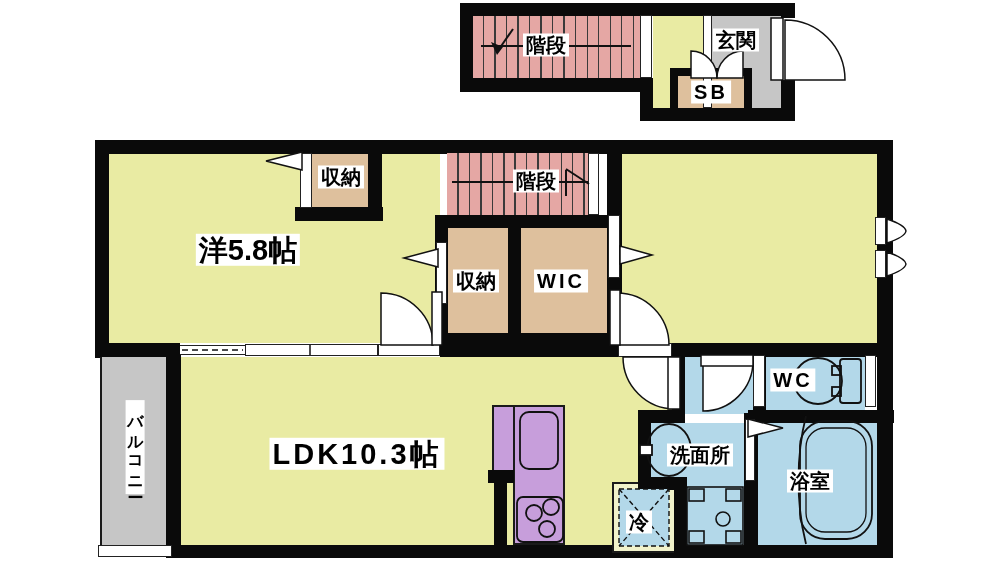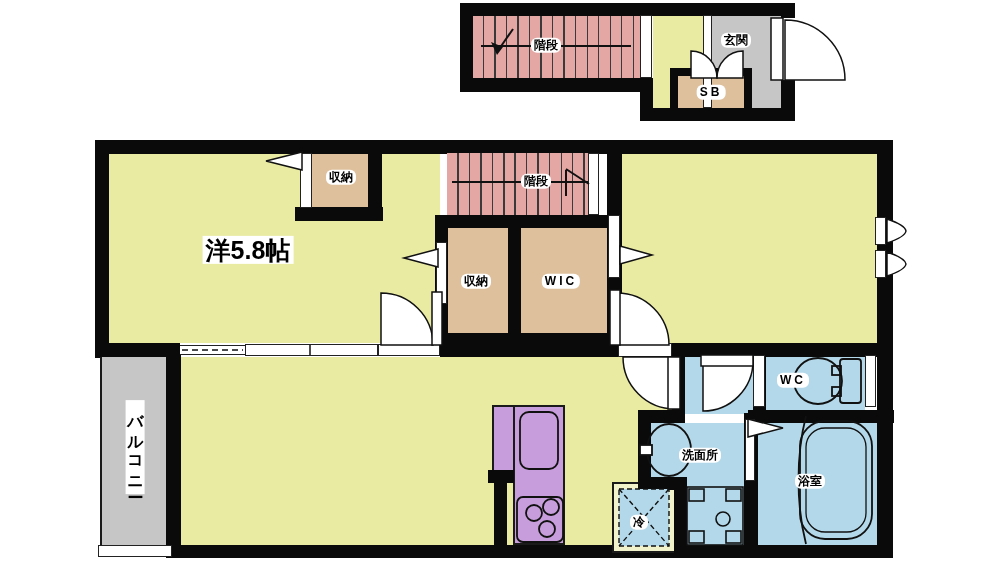--- a/index.html
+++ b/index.html
@@ -12,22 +12,22 @@
   .f.blue{background:var(--water-blue,#b3d8e9);}
   .f.gray{background:var(--entrance-gray,#c6c6c6);}
   .f.stairs{background:repeating-linear-gradient(90deg,var(--stairs-pink,#e5a7a4) 0 10px,var(--stairs-stripe,#3a3a3a) 10px 11.5px);}
   .f.purple{background:var(--kitchen-purple,#c79edb);border:2px solid #1a1a1a;box-sizing:border-box;}
   .f.cream{background:var(--fridge-cream,#f1f2ca);border:2px solid #1a1a1a;box-sizing:border-box;}
   .f.bordered{border:2px solid #1a1a1a;box-sizing:border-box;}
   .b{display:block;position:absolute;background:#fff;border:1px solid #222;box-sizing:border-box;}
   svg{position:absolute;left:0;top:0;pointer-events:none;}
   .lb{position:absolute;transform:translate(-50%,-50%);background:var(--label-bg,#fff);color:#000;
       font-weight:bold;white-space:nowrap;padding:1px 3px;line-height:1.05;z-index:5;}
-  .lb.big{font-size:25px;}
-  .lb.small{font-size:12px;border-radius:6px;}
+  .lb.big{font-size:29px;}
+  .lb.small{font-size:20px;}
   .lb.sp{letter-spacing:3px;}
   .lb.vert{writing-mode:vertical-rl;text-orientation:upright;letter-spacing:3px;font-size:16px;padding:3px 1px;}
 </style>
 </head>
 <body>
 
 <div id="plan">
 
   <i class="w" style="left:460px;top:3px;width:335px;height:13px"></i>
   <i class="w" style="left:460px;top:3px;width:13px;height:89px"></i>
@@ -193,19 +193,20 @@
 
   <span class="lb small" style="left:546px;top:45px">階段</span>
   <span class="lb small" style="left:736px;top:40px">玄関</span>
   <span class="lb small sp" style="left:711px;top:92px">SB</span>
 
   <span class="lb big" style="left:248px;top:250px">洋5.8帖</span>
   <span class="lb small" style="left:341px;top:177px">収納</span>
   <span class="lb small" style="left:536px;top:181px">階段</span>
   <span class="lb small" style="left:476px;top:281px">収納</span>
   <span class="lb small sp" style="left:561px;top:281px">WIC</span>
+  <span class="lb big sp" style="left:357px;top:454px">LDK10.3帖</span>
   <span class="lb vert" style="left:135px;top:447px">バルコニー</span>
   <span class="lb small" style="left:700px;top:455px">洗面所</span>
   <span class="lb small sp" style="left:793px;top:380px">WC</span>
   <span class="lb small" style="left:810px;top:481px">浴室</span>
   <span class="lb small" style="left:639px;top:522px">冷</span>
 
 </div>
 
 </body></html>

